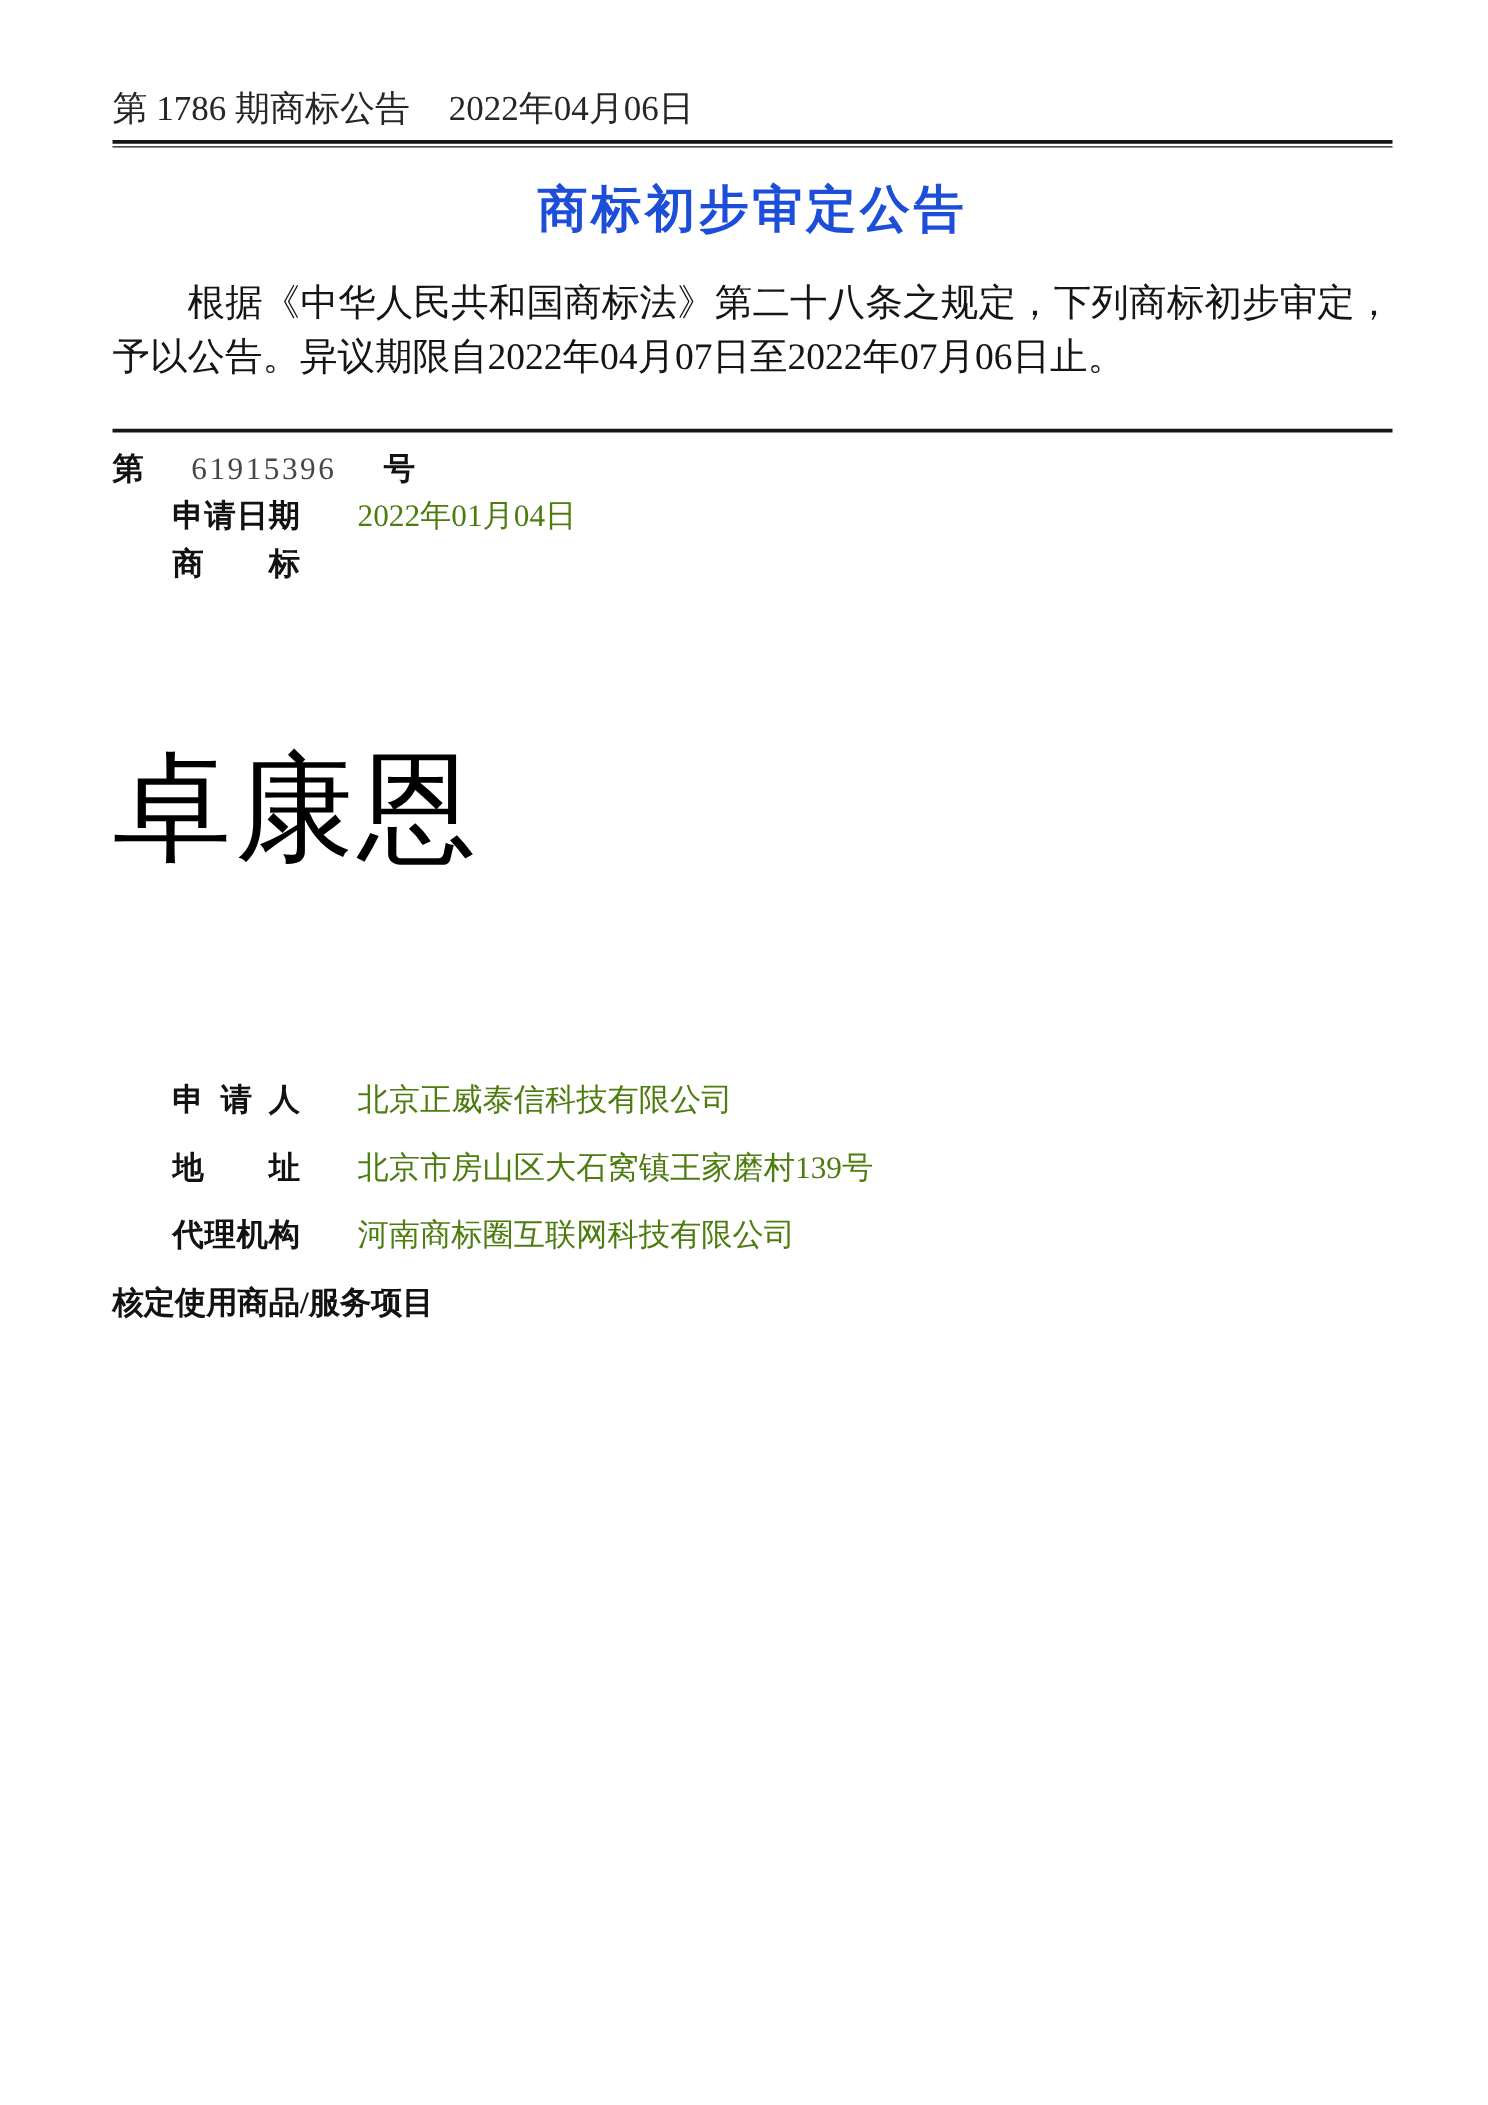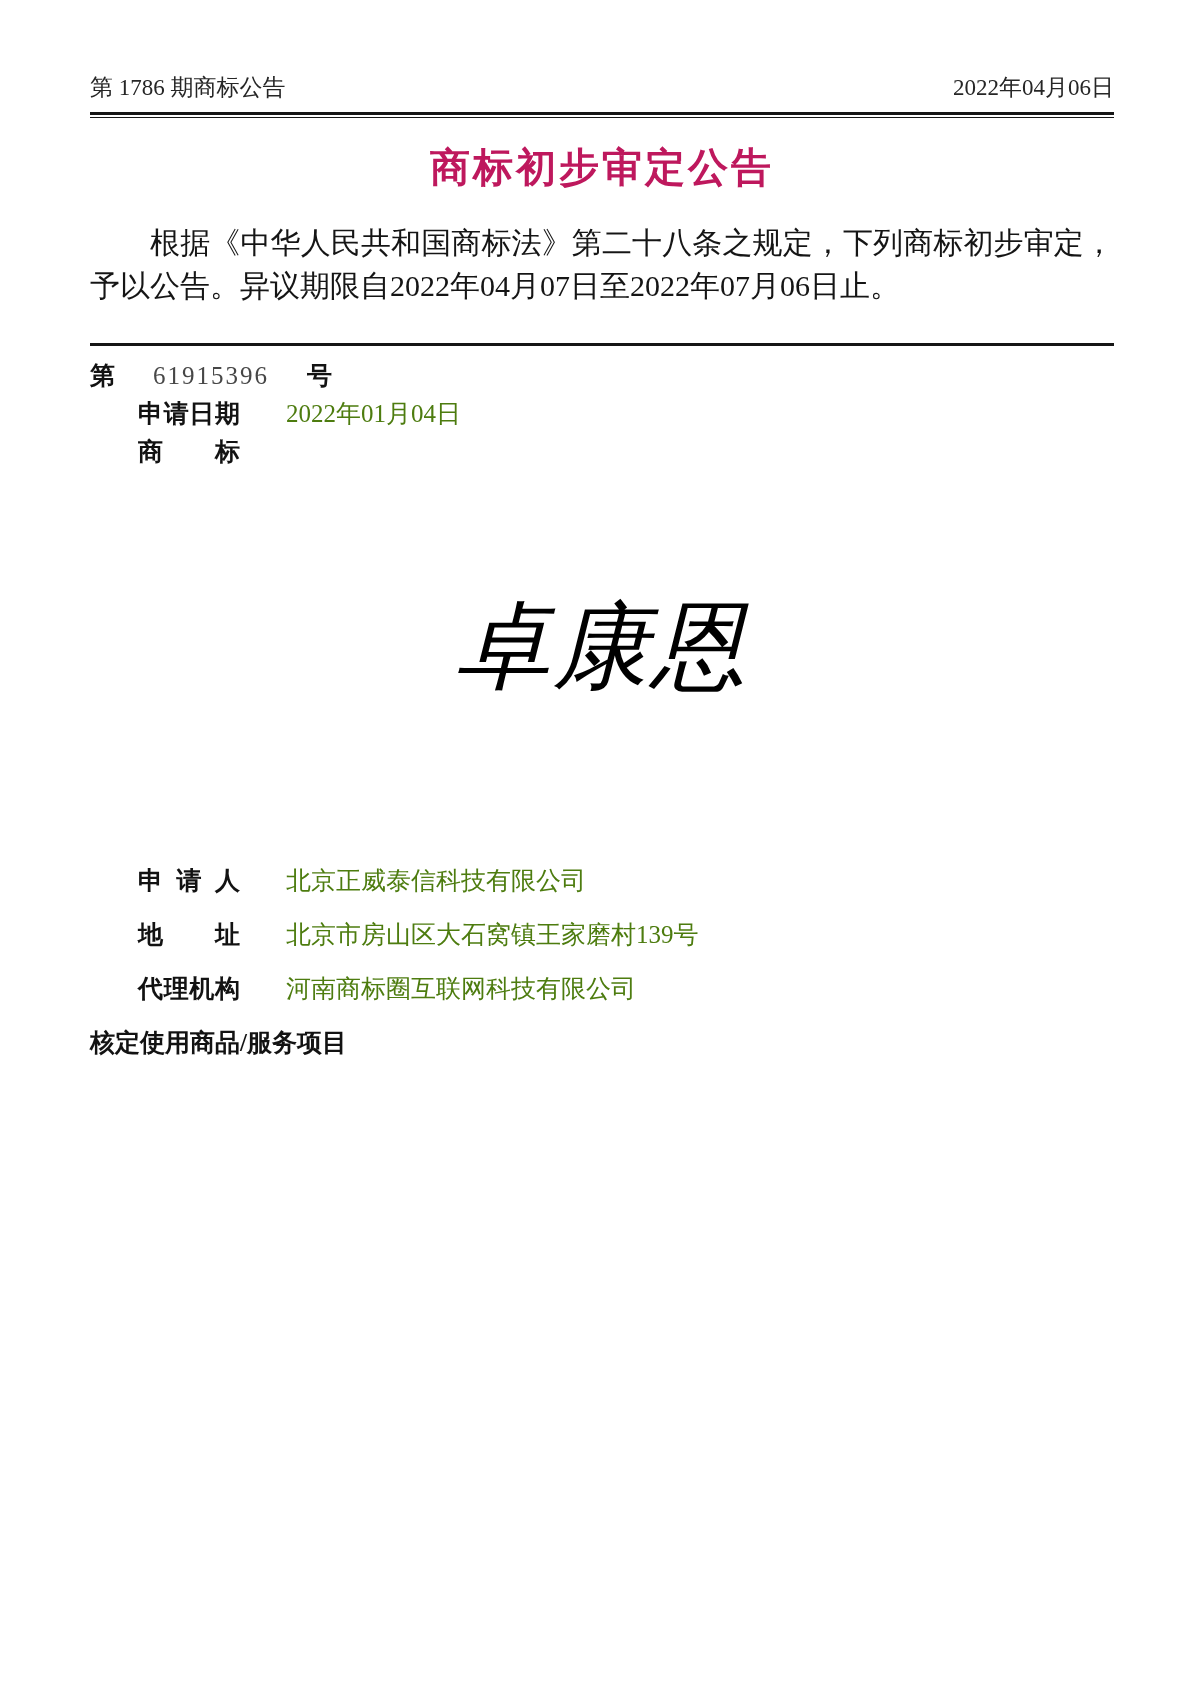--- a/index.html
+++ b/index.html
@@ -15,42 +15,41 @@
   .page {
     position: absolute;
     inset: 0;
     padding: 74px 76px 0 90px;
     box-sizing: border-box;
   }
 
   
   .doc-header {
     display: flex;
-    justify-content: space-between;
     align-items: baseline;
-    font-size: 23px;
+    font-size: 28px;
     line-height: 28px;
     color: #262626;
     gap: 31px;
   }
   .rule-header {
     margin-top: 10px;
     height: 2px;
     border-top: 3px solid #161616;
     border-bottom: 1px solid #161616;
   }
 
   
   .doc-title {
     margin-top: 22px;
     text-align: center;
     font-size: 40px;
     font-weight: bold;
     letter-spacing: 3px;
-    color: #be185d;
+    color: #1d4ed8;
   }
   .intro {
     margin-top: 26px;
     font-size: 30px;
     font-weight: normal;
     line-height: 43px;
     text-indent: 2em;
     text-align: justify;
     color: #151515;
   }
@@ -81,22 +80,21 @@
   .regno-prefix, .regno-suffix { font-weight: bold; color: #121212; }
   .regno-number { color: #474747; margin: 0 38px 0 38px; letter-spacing: 2px; }
 
   
   .mark-area {
     height: 392px;
     box-sizing: border-box;
     padding-bottom: 42px;
     display: flex;
     align-items: center;
-    justify-content: center;
-    font-style: italic;
+    justify-content: flex-start;
   }
   .mark-text {
     font-size: 95px;
     letter-spacing: 3px;
     color: #000000;
     white-space: nowrap;
   }
 
   
   .rows-info .row { line-height: 32px; margin-bottom: 22px; }

